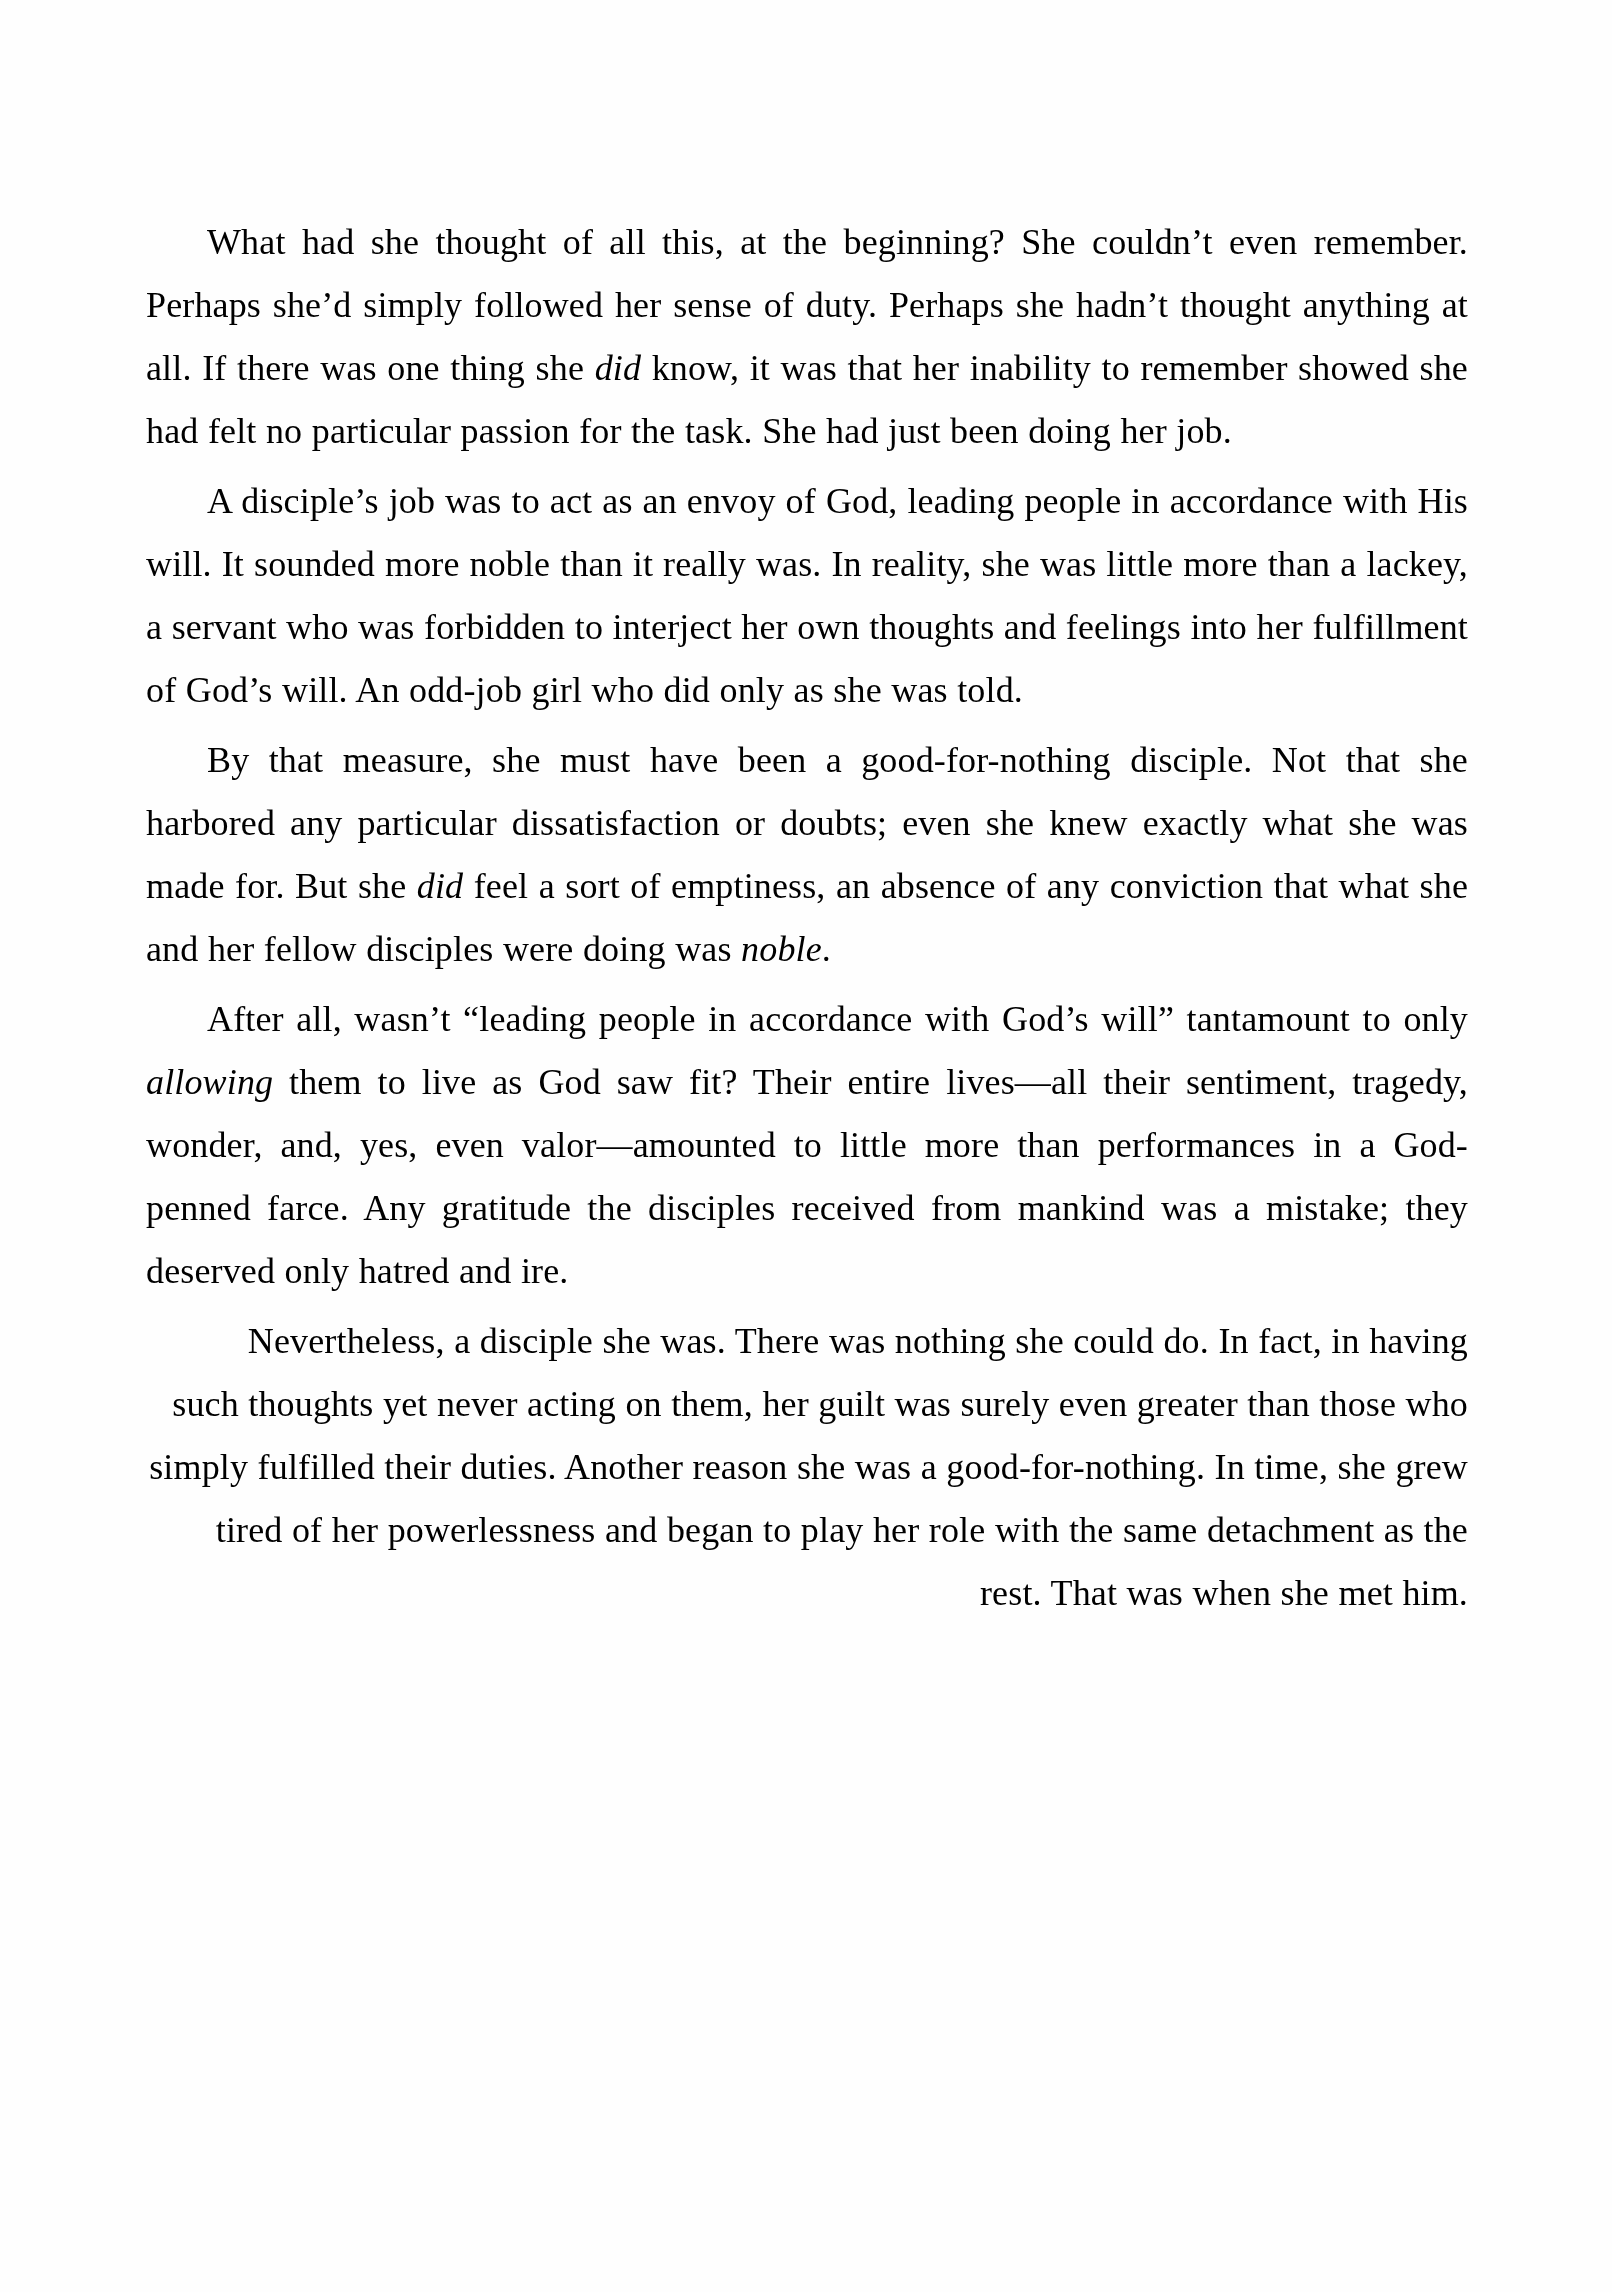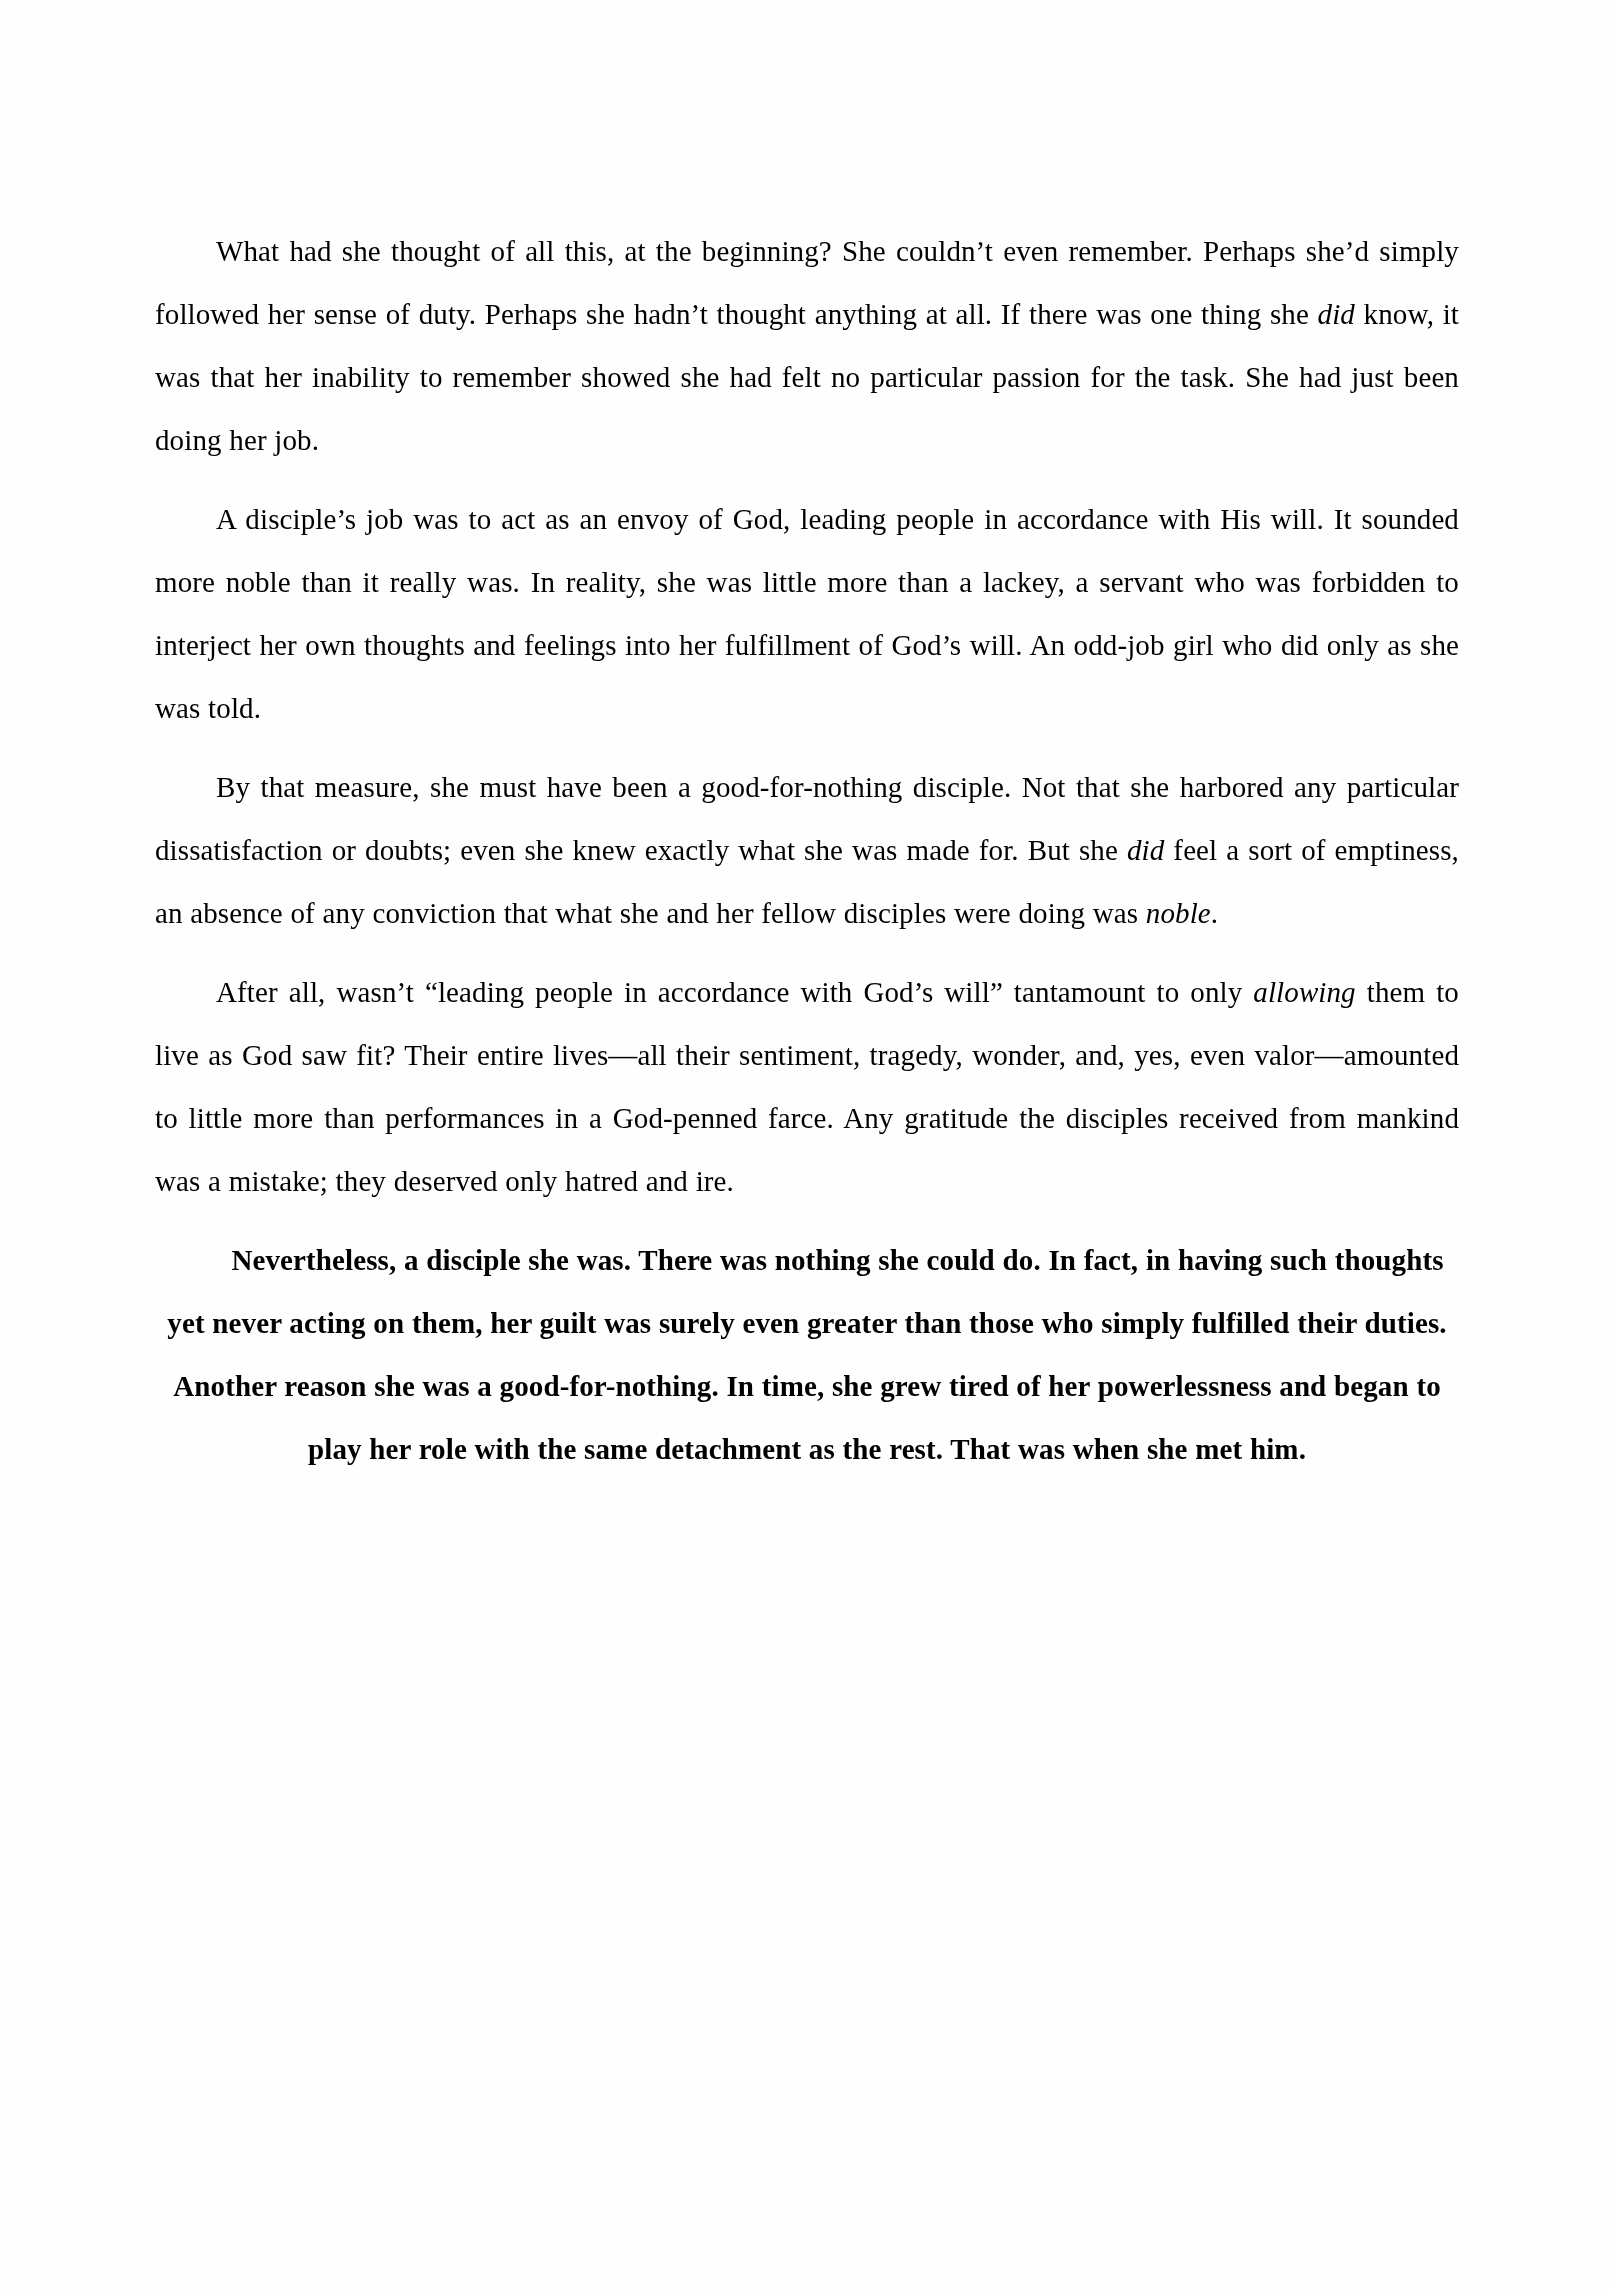--- a/index.html
+++ b/index.html
@@ -20,35 +20,34 @@
     overflow: hidden;
     box-sizing: border-box;
   }
   .text-block {
     position: absolute;
     left: 139px;
     top: 204px;
     width: 1336px;
   }
   p.body-para {
-    margin: 16px;
+    margin: 7px;
     padding: 0;
-    font-size: 29px;
+    font-size: 36px;
     line-height: 63px;
     text-align: justify;
     text-justify: inter-word;
     text-indent: 61px;
     hyphens: none;
     -webkit-hyphens: none;
     word-spacing: 0.01em;
     letter-spacing: 0.004em;
   }
   p.body-para:last-child {
-    text-align: center;
-    font-weight: bold;
+    text-align: right;
   }
   em {
     font-style: italic;
   }
 </style>
 </head>
 <body>
 
 <div class="page">
   <div class="text-block" id="body-text-block">

